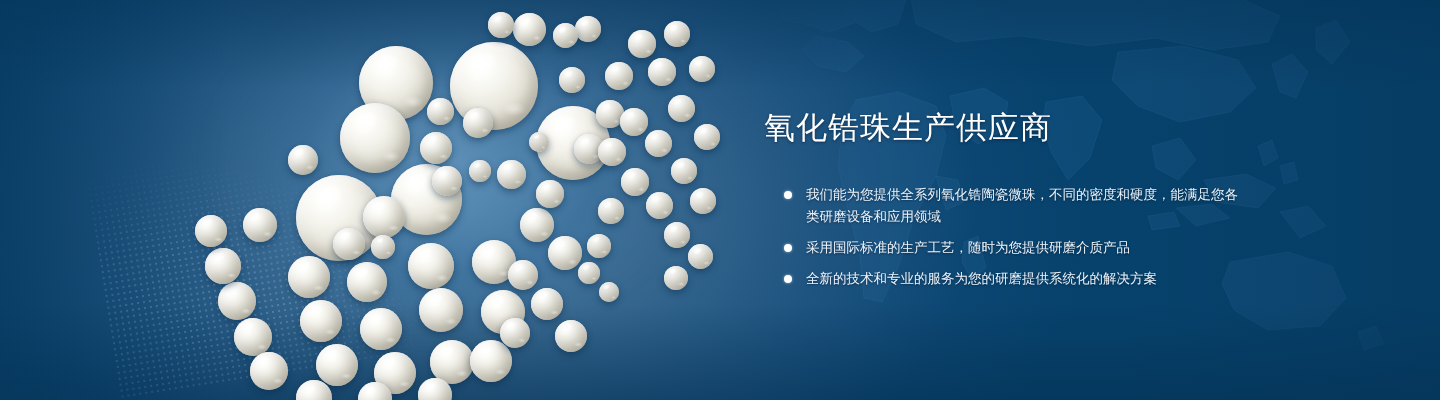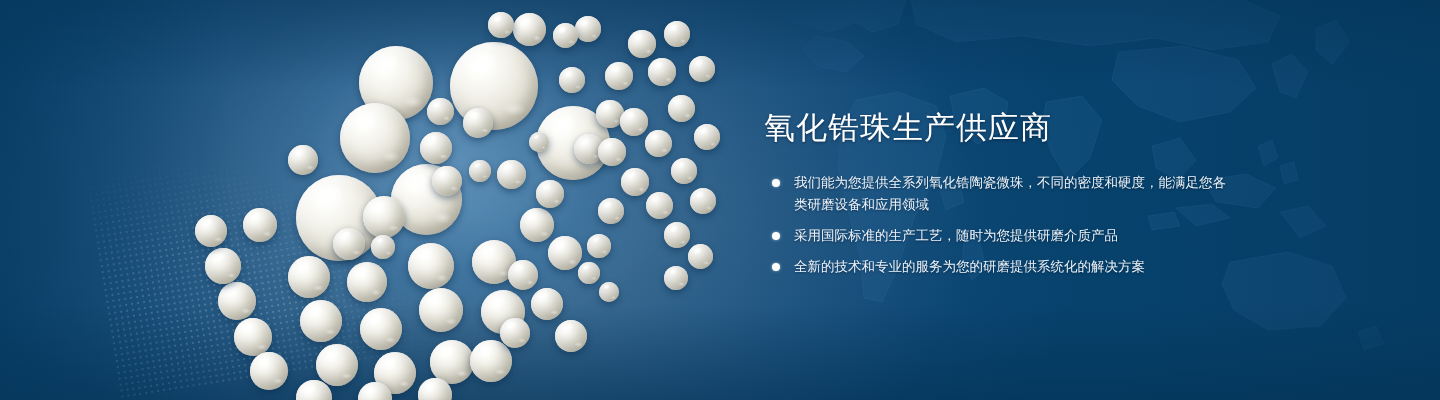--- a/index.html
+++ b/index.html
@@ -75,21 +75,21 @@
   
   #text-block{position:absolute;left:764px;top:0;width:500px;height:400px;}
   #banner-title{
     position:absolute;left:0;top:108px;
     font-size:31px;line-height:40px;font-weight:400;color:#ffffff;
     letter-spacing:1px;white-space:nowrap;
     text-shadow:0 1px 3px rgba(0,20,45,.55);
   }
   #bullet-list{
     position:absolute;left:0;top:168px;width:470px;
-    list-style:none;margin:4px;padding:0;
+    list-style:none;margin:16px;padding:0;
   }
   #bullet-list li{
     position:relative;padding-left:26px;margin-bottom:9px;
     font-size:13.5px;line-height:22px;color:#eef4fa;
     text-shadow:0 1px 2px rgba(0,18,42,.5);
   }
   #bullet-list li .dot{
     position:absolute;left:4px;top:7px;width:8px;height:8px;
     border-radius:50%;background:#ffffff;
     box-shadow:0 0 3px rgba(255,255,255,.55);

